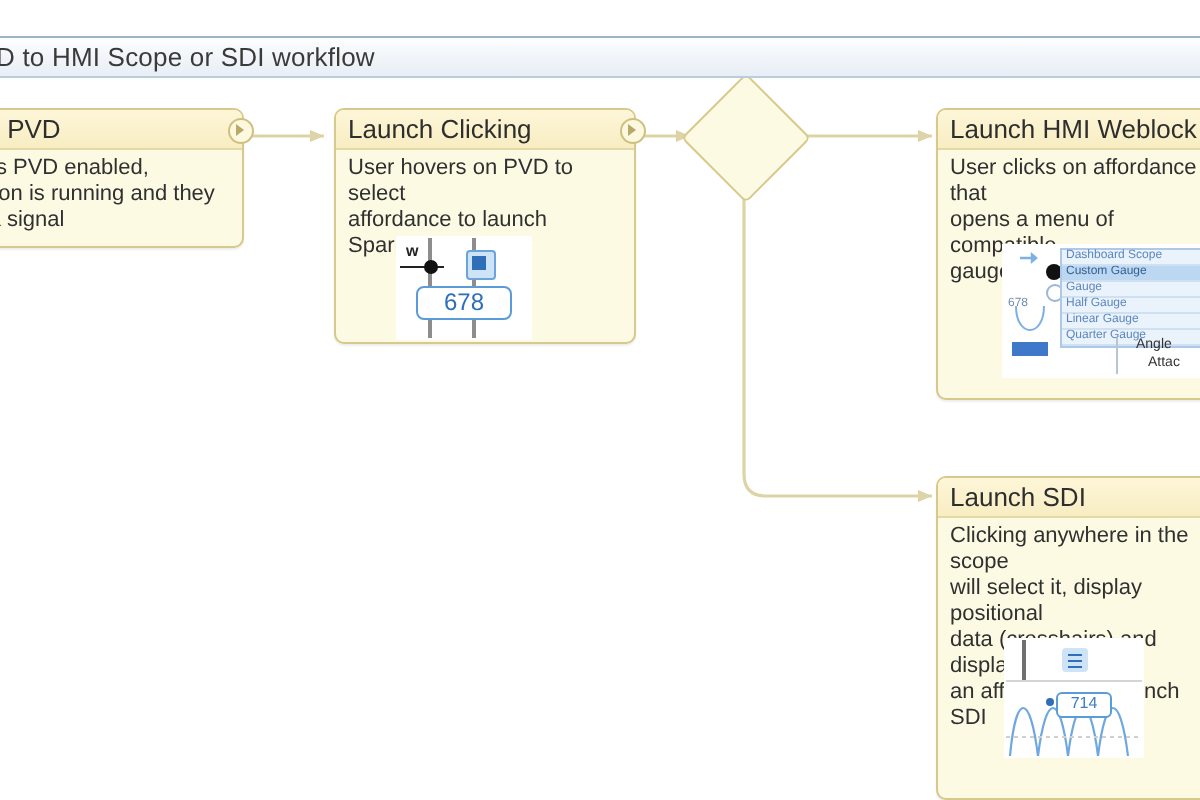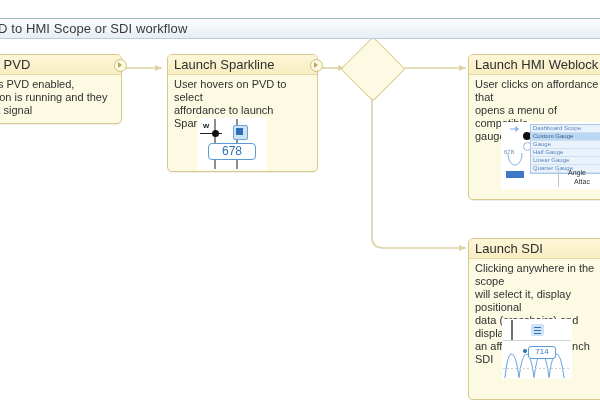--- a/index.html
+++ b/index.html
@@ -151,21 +151,21 @@
     <div class="card-hd">nch PVD</div>
     <div class="port"></div>
     <div class="card-bd">
       <p>r has PVD enabled,</p>
       <p>ulation is running and they</p>
       <p>on a signal</p>
     </div>
   </div>
 
   <div class="card" style="left:167px;top:15px;width:151px;height:118px;">
-    <div class="card-hd">Launch Sparkline</div>
+    <div class="card-hd">Launch Clicking</div>
     <div class="port"></div>
     <div class="card-bd">
       <p>User hovers on PVD to select</p>
       <p>affordance to launch Sparkline</p>
     </div>
 
     <div class="thumb" style="left:30px;top:63px;width:66px;height:50px;">
       <div class="sp-rail" style="left:15px;"></div>
       <div class="sp-rail" style="left:37px;"></div>
       <div class="sp-w" style="left:4px;top:2px;">w</div>

